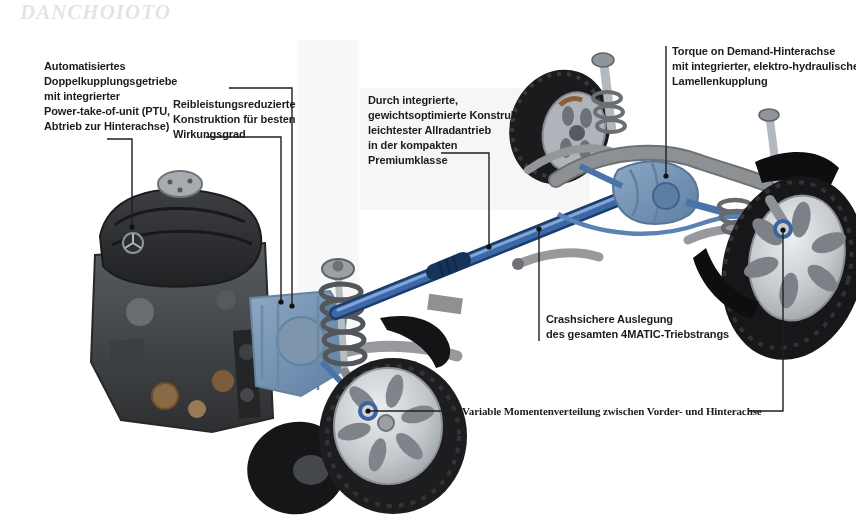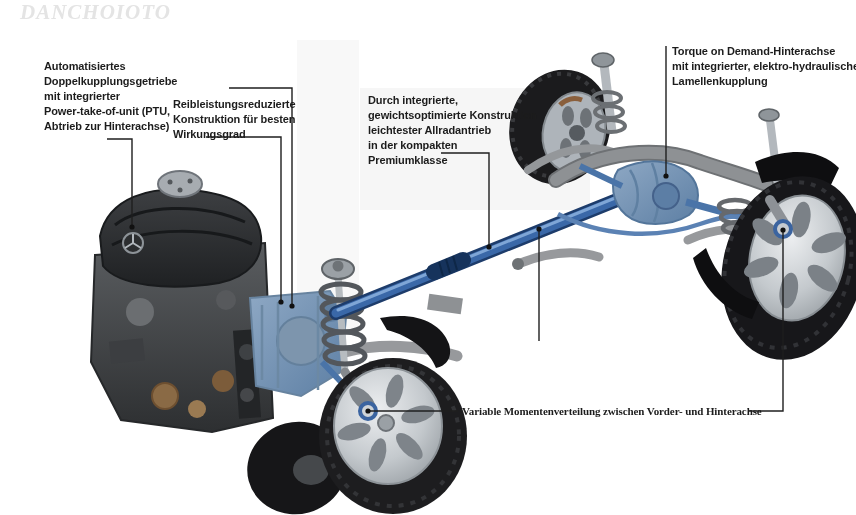--- a/index.html
+++ b/index.html
@@ -263,15 +263,17 @@
 gewichtsoptimierte Konstruktion
 leichtester Allradantrieb
 in der kompakten
 Premiumklasse</div>
   <div class="ann a2">Reibleistungsreduzierte
 Konstruktion für besten
 Wirkungsgrad</div>
   <div class="ann a4">Torque on Demand-Hinterachse
 mit integrierter, elektro-hydraulischer
 Lamellenkupplung</div>
+  <div class="ann a5">Crashsichere Auslegung
+des gesamten 4MATIC-Triebstrangs</div>
   <div class="ann a6">Variable Momentenverteilung zwischen Vorder- und Hinterachse</div>
 
 </div>
 
 </body></html>

